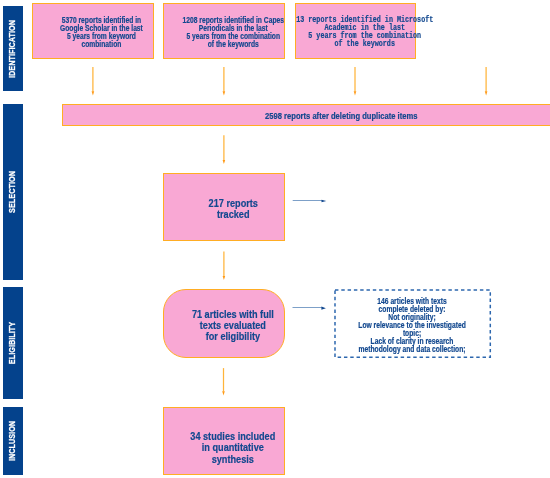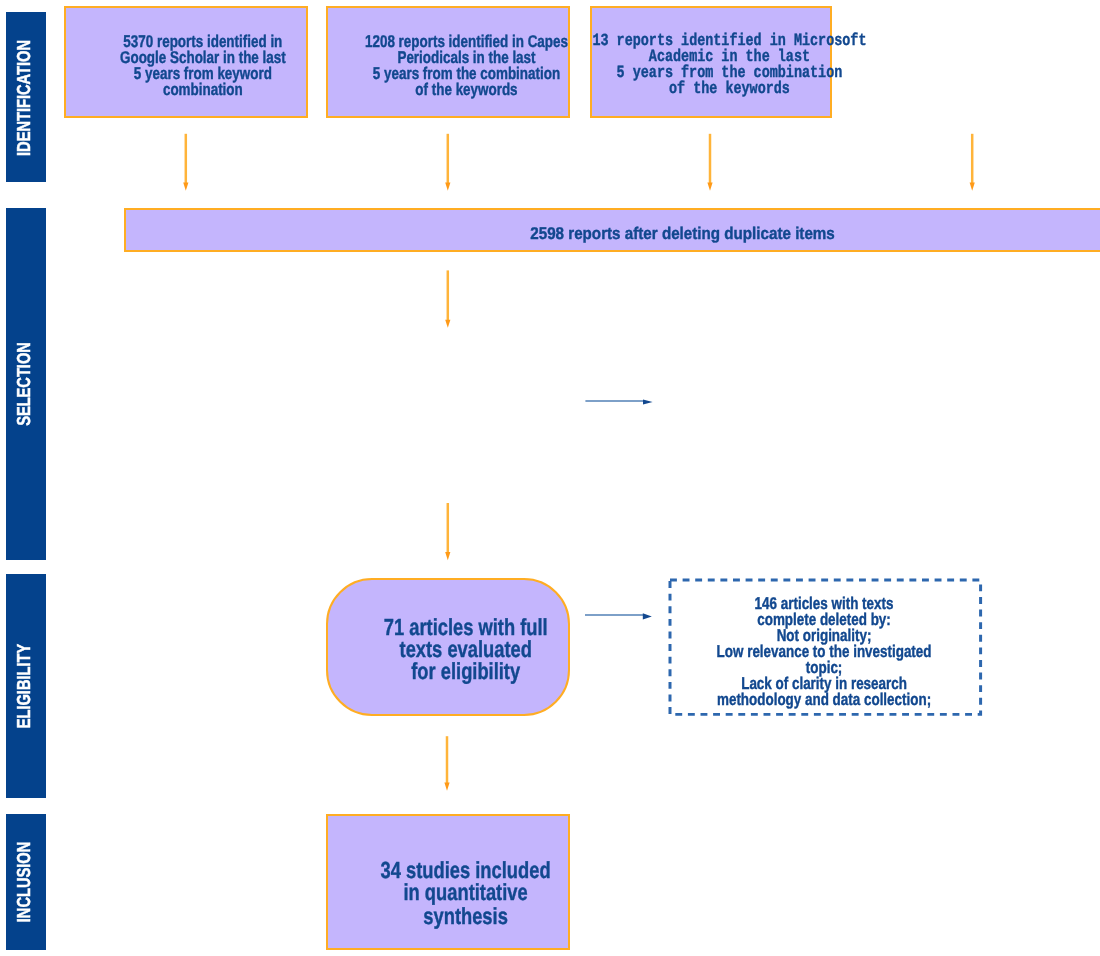--- a/index.html
+++ b/index.html
@@ -9,21 +9,21 @@
 
   
   .stage-bar{position:absolute;left:3px;width:19.5px;background:#04428C;}
   .stage-bar .lbl{position:absolute;left:50%;top:calc(50% + 0.4px);color:#ffffff;font-weight:bold;
     font-size:9.4px;letter-spacing:0;white-space:nowrap;
     -webkit-font-smoothing:antialiased;-webkit-text-stroke:0.25px #ffffff;
     transform:translate(-50%,-50%) translateX(-1.6px) rotate(-90deg) scaleX(.78);transform-origin:center center;}
 
   
   .box{position:absolute;box-sizing:border-box;display:flex;align-items:center;justify-content:center;}
-  .obox{border:1.4px solid #FFAD23;background:#c4b5fd;padding-left:18px;}
+  .obox{border:1.4px solid #FFAD23;background:#f9a8d4;padding-left:18px;}
   .dbox{background:transparent;}
   .dbox > svg{position:absolute;left:0;top:0;width:100%;height:100%;overflow:visible;}
   .txt{color:#12488F;font-weight:bold;text-align:center;white-space:pre;
     -webkit-font-smoothing:antialiased;-webkit-text-stroke:0.2px #12488F;
     transform:scaleX(.79) translateY(1.4px);transform-origin:center center;}
   .t-sm{font-size:8.5px;line-height:8.05px;}
   .t-md{font-size:8.5px;line-height:8.5px;transform:scaleX(.893) translateY(1.4px);}
   .t-lg{font-size:11.6px;line-height:11.2px;}
   .t-down{transform:scaleX(.79) translateY(5.9px);}
 
@@ -107,20 +107,24 @@
     <div class="txt t-sm">13 reports identified in Microsoft
 Academic in the last
 5 years from the combination
 of the keywords</div>
   </div>
 
   <div class="box obox" style="left:62.3px;top:103.9px;width:539px;height:22.4px;">
     <div class="txt t-md">2598 reports after deleting duplicate items</div>
   </div>
 
+  <div class="box obox" style="left:162.9px;top:173.2px;width:122.0px;height:68.2px;">
+    <div class="txt t-lg">217 reports
+tracked</div>
+  </div>
 
   <div class="box obox" style="left:162.6px;top:289.1px;width:122.0px;height:68.6px;border-radius:23px;">
     <div class="txt t-lg">71 articles with full
 texts evaluated
 for eligibility</div>
   </div>
   <div class="box dbox" style="left:334.8px;top:290.1px;width:155.3px;height:67.2px;">
     <svg viewBox="0 0 155.3 67.2" preserveAspectRatio="none">
       <rect x="0" y="0" width="155.3" height="67.2" fill="#ffffff" stroke="#2D67AE" stroke-width="1.5" stroke-dasharray="3.45 2.85" stroke-linecap="butt"></rect>
     </svg>

